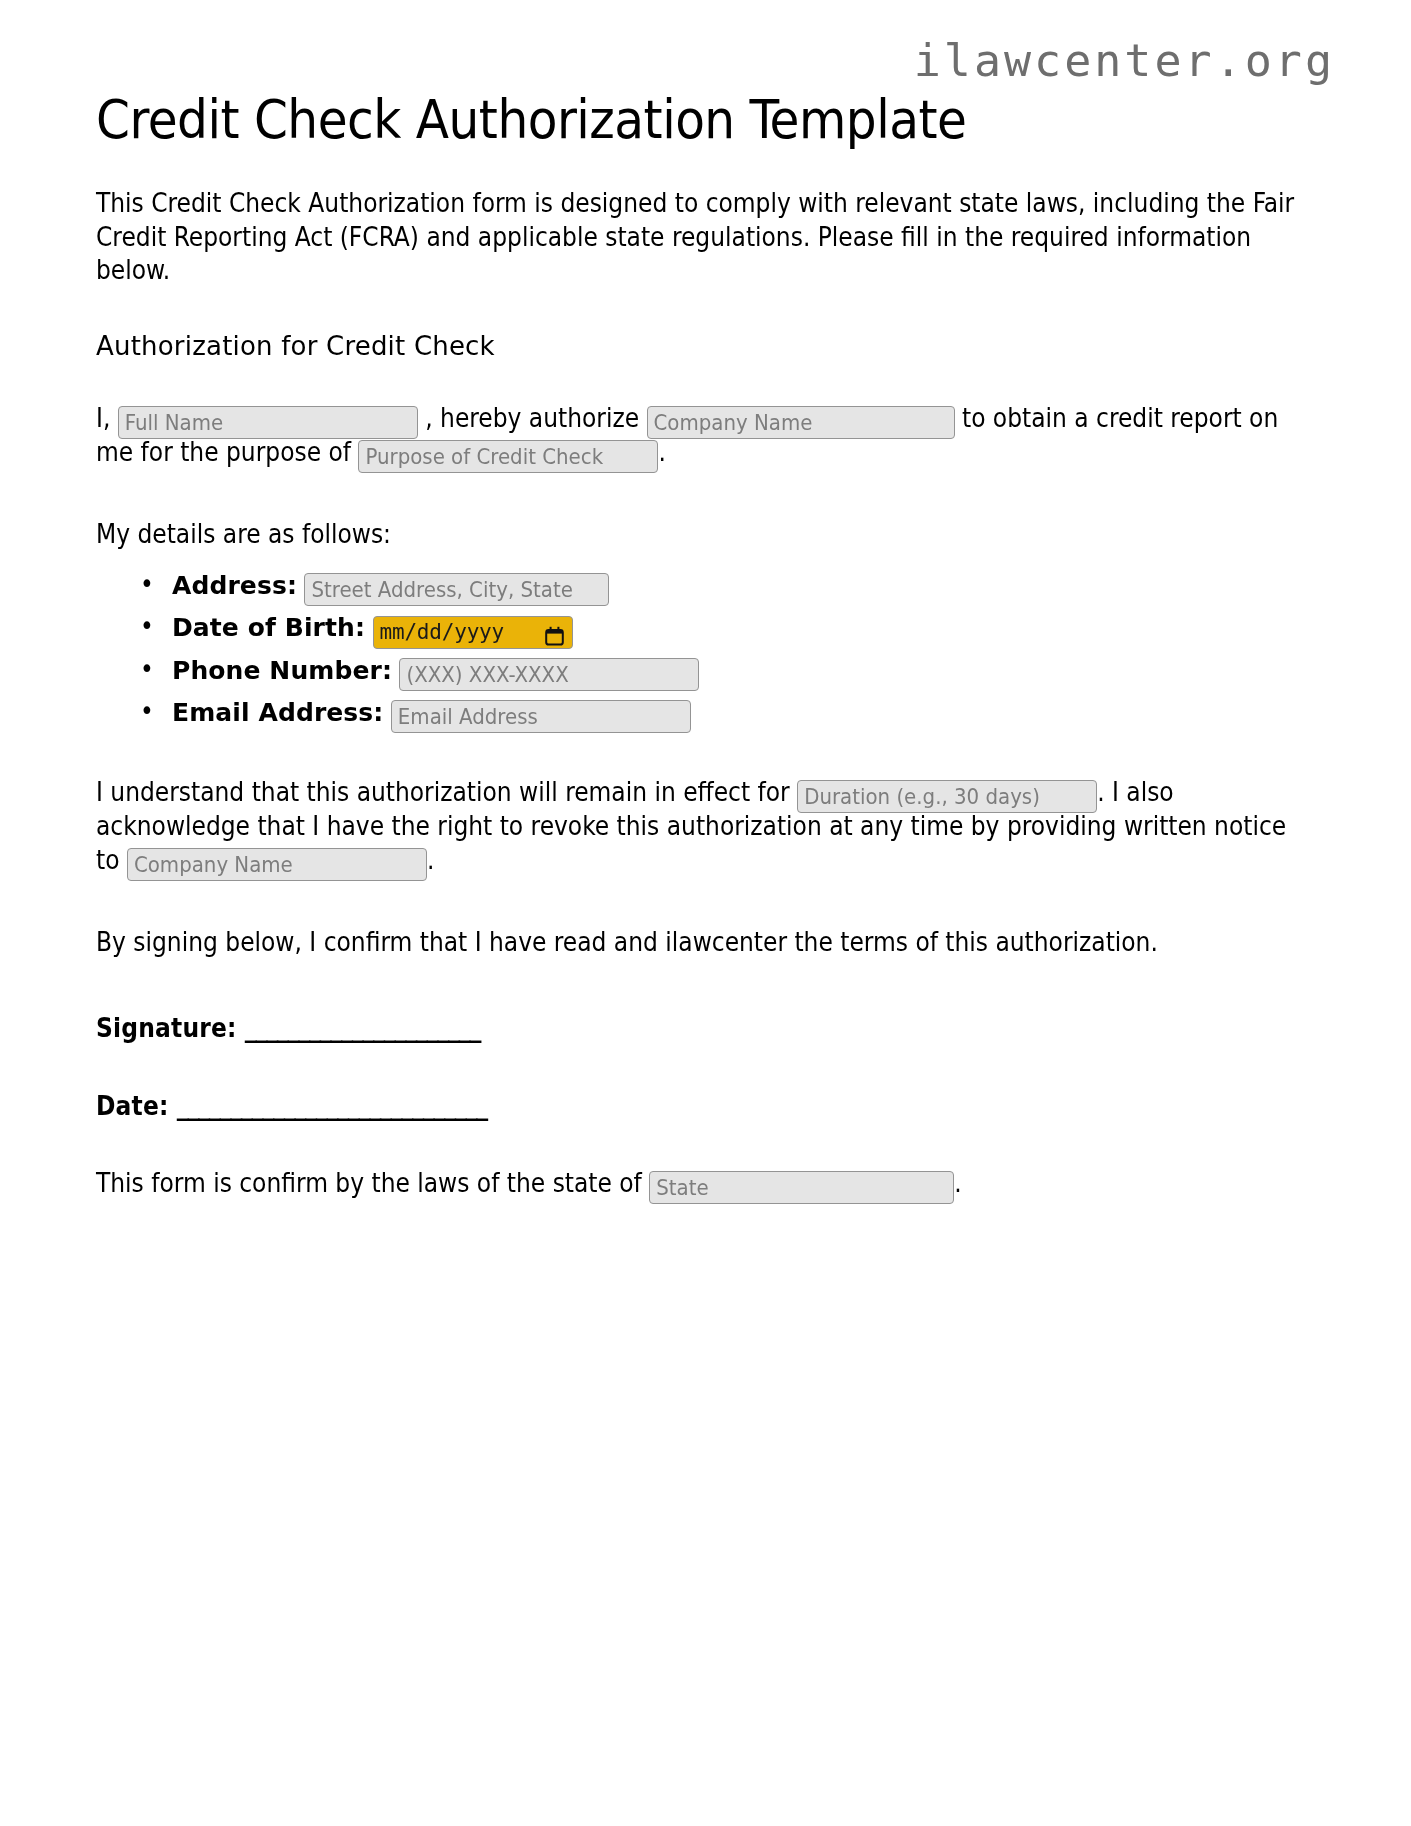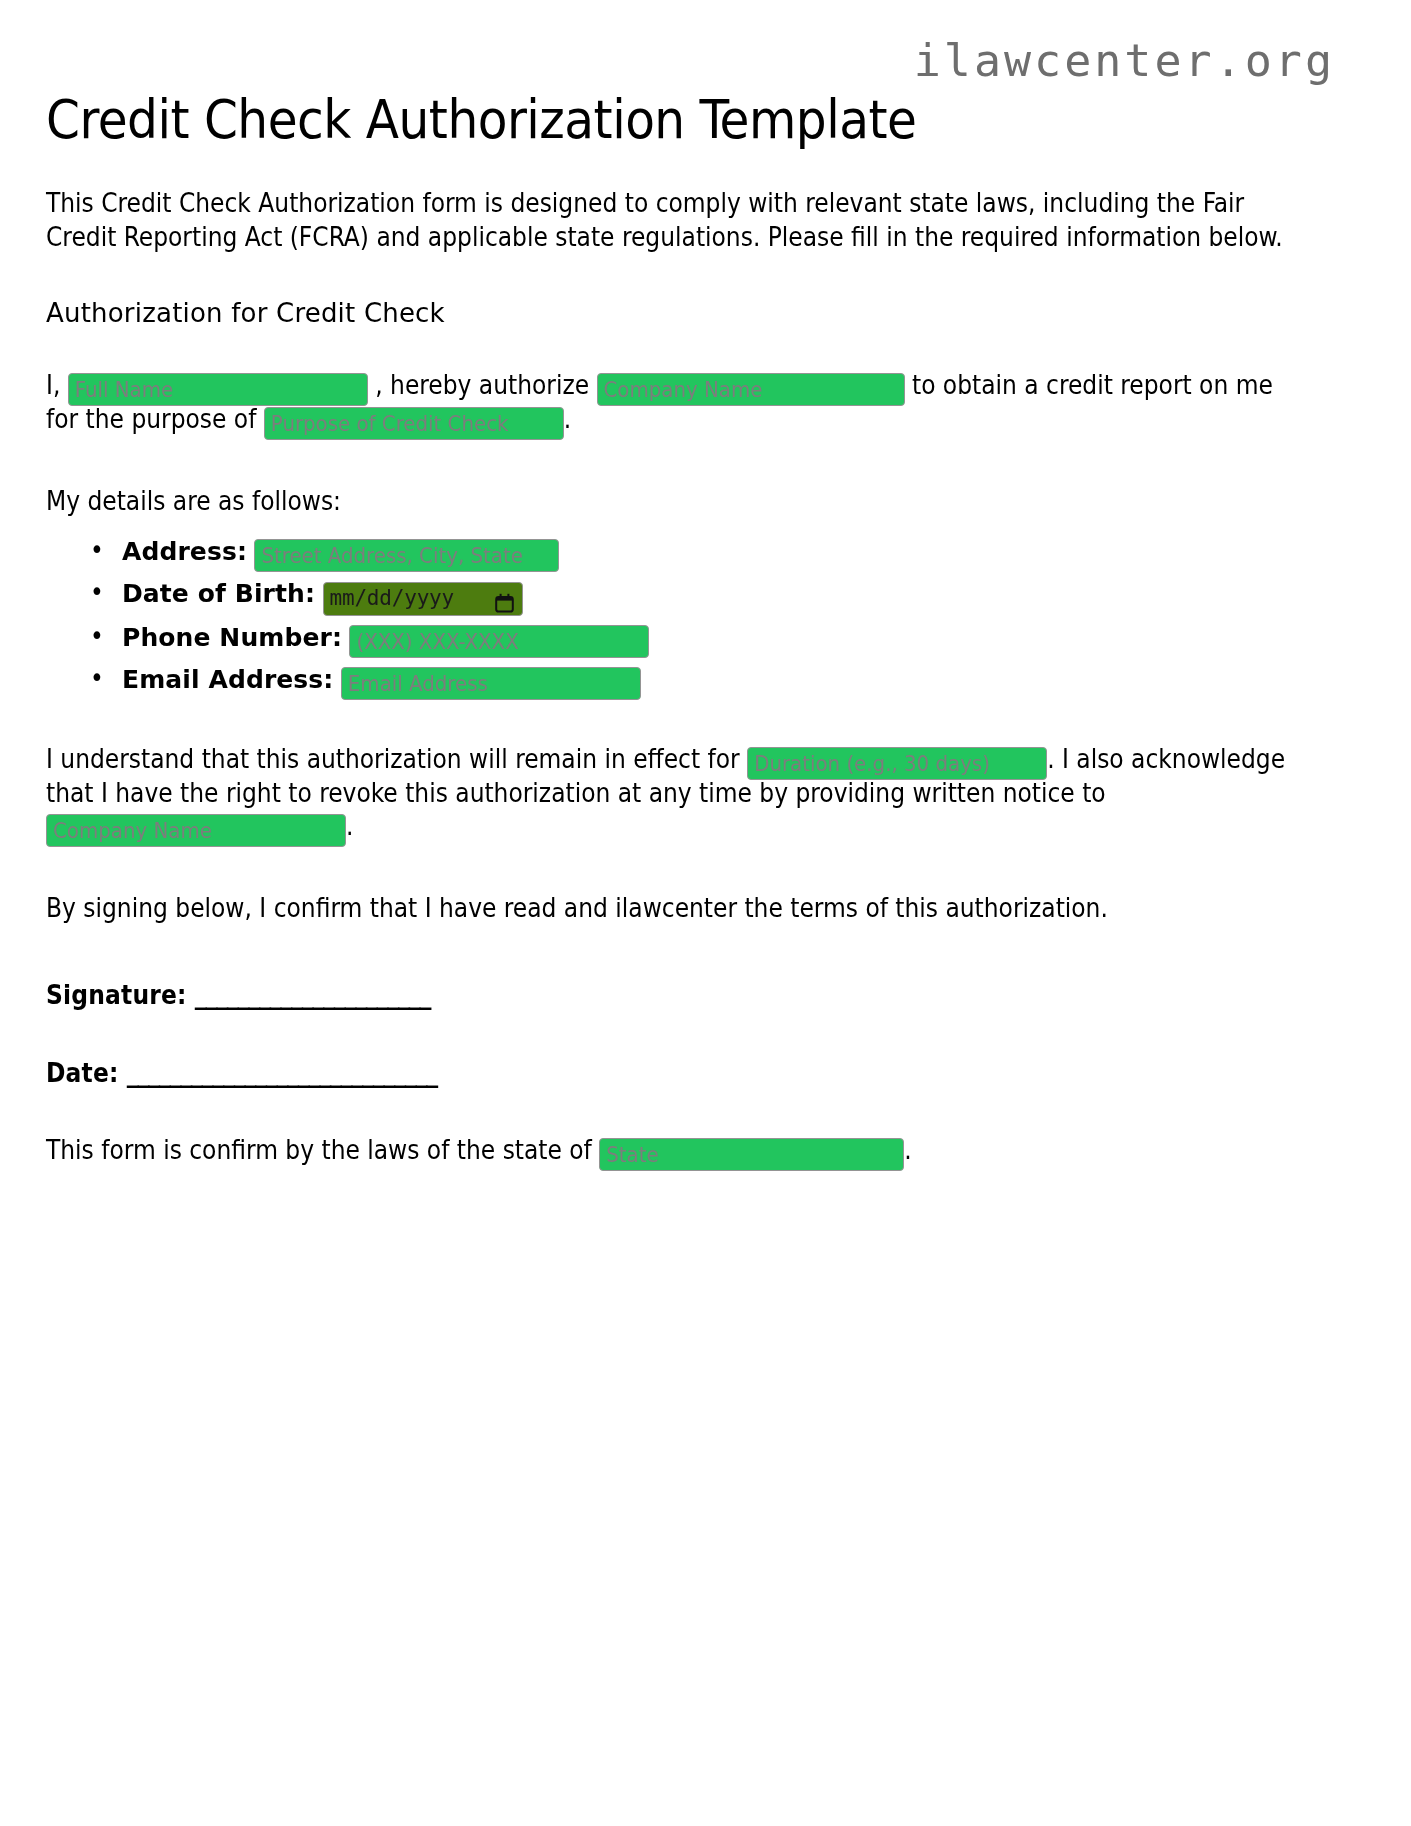--- a/index.html
+++ b/index.html
@@ -14,21 +14,21 @@
     font-family: "DejaVu Sans", "Liberation Sans", sans-serif;
     color: #000000;
     position: relative;
     overflow: hidden;
   }
   .page {
     position: relative;
     width: 1411px;
     height: 1568px;
     box-sizing: border-box;
-    padding: 0 46px;
+    padding: 0 96px;
   }
 
   
   .watermark {
     position: absolute;
     top: 38px;
     right: 76px;
     font-family: "DejaVu Sans Mono", "Liberation Mono", monospace;
     font-size: 45px;
     letter-spacing: 3px;
@@ -102,21 +102,21 @@
     font-size: 25px;
     letter-spacing: 0.1px;
   }
 
   
   input.fld {
     font-family: "DejaVu Sans", "Liberation Sans", sans-serif;
     font-size: 22px;
     font-stretch: condensed;
     color: #000;
-    background: #22c55e;
+    background: #e5e5e5;
     border: 1.5px solid #949494;
     border-radius: 4px;
     padding: 3px 6px;
     box-sizing: border-box;
     vertical-align: baseline;
     position: relative;
     top: 3px;
     outline: none;
   }
   input.fld::placeholder { color: #7d7d7d; opacity: 1; }
@@ -133,21 +133,21 @@
   .w-state     { width: 305px; }
 
   
   .date-wrap {
     display: inline-flex;
     align-items: center;
     justify-content: space-between;
     width: 200px;
     border: 1.5px solid #949494;
     border-radius: 4px;
-    background: #4d7c0f;
+    background: #eab308;
     padding: 3px 8px 3px 6px;
     box-sizing: border-box;
     vertical-align: baseline;
     position: relative;
     top: 3px;
   }
   .date-text {
     font-family: "DejaVu Sans Mono", "Liberation Mono", monospace;
     font-size: 21px;
     color: #1a1a1a;

